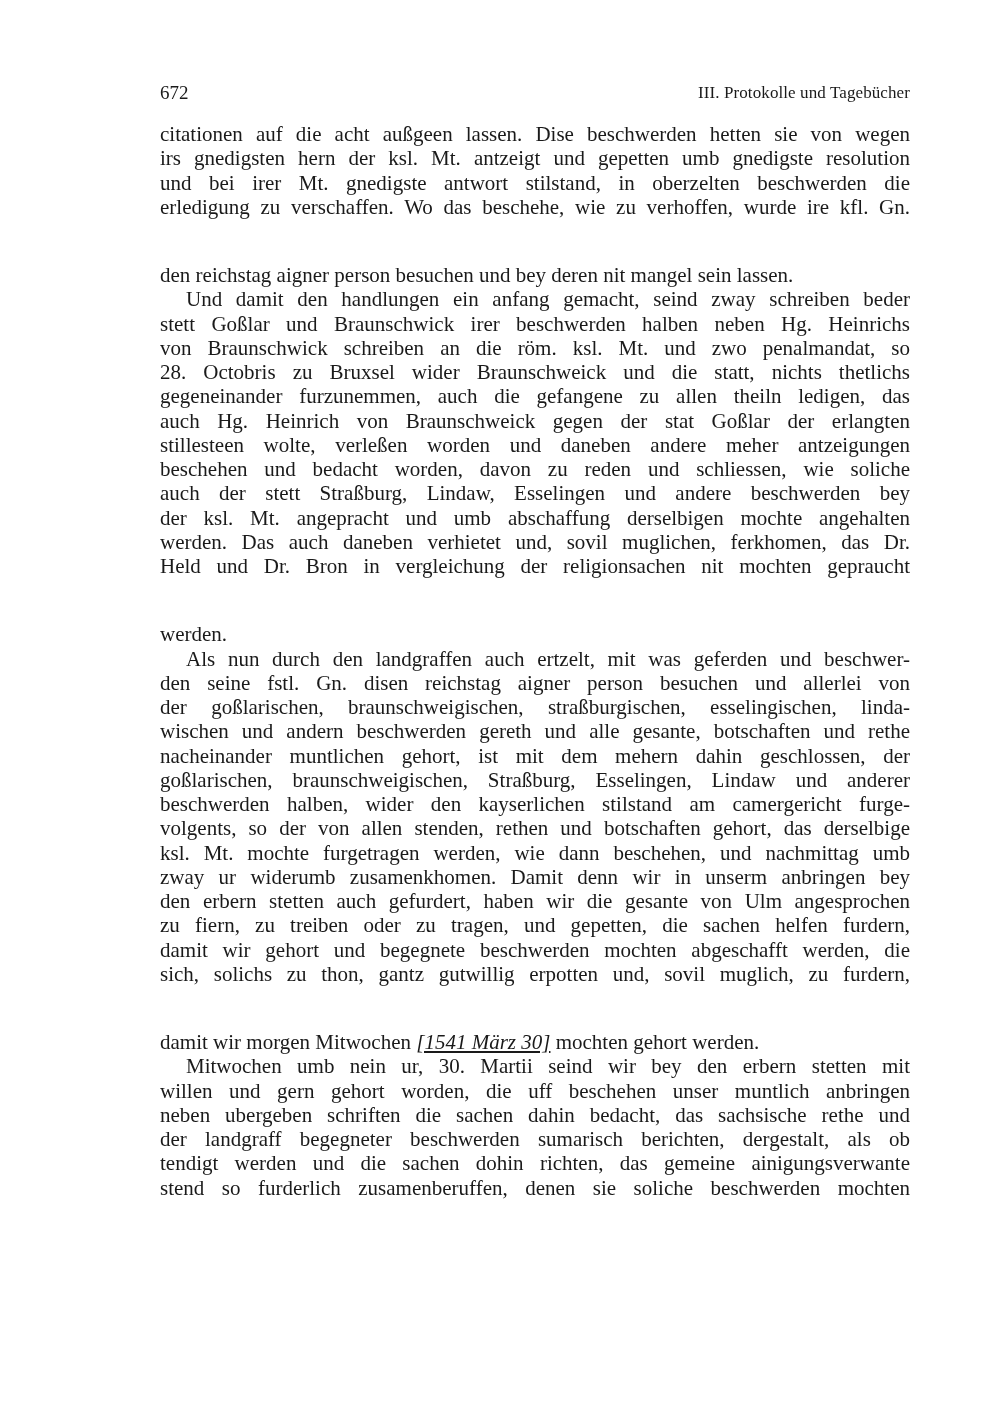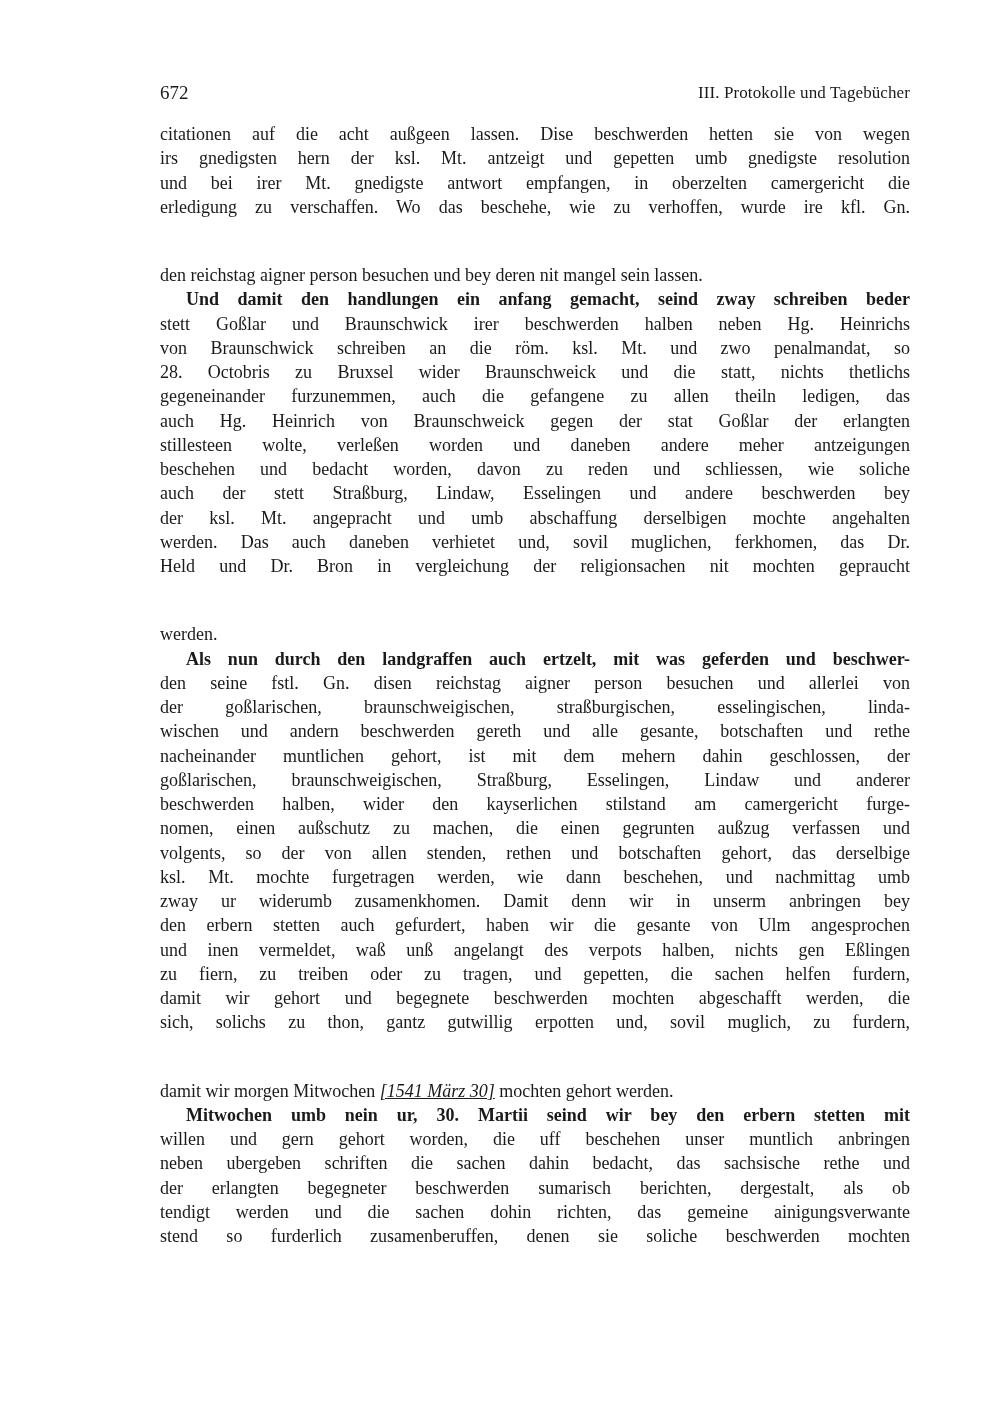--- a/index.html
+++ b/index.html
@@ -36,57 +36,56 @@
       position: absolute;
       left: 0;
       right: 0;
       top: 0;
       text-align: right;
       font-size: 17px;
       letter-spacing: 0.1px;
     }
     .body-text {
       margin-top: 14px;
-      font-size: 18px;
+      font-size: 21px;
       line-height: 24.25px;
     }
     .line {
       display: block;
       white-space: nowrap;
       text-align: justify;
       text-align-last: justify;
       height: 24.25px;
     }
     .line.last {
       text-align-last: left;
       margin-top: 44px;
     }
     .line.indent {
       padding-left: 26px;
-      font-weight: bold;
     }
     .italic {
       font-style: italic;
       text-decoration: underline;
     }
   </style>
 </head>
 <body>
 
 <div class="page">
   <div class="running-head">
     <span class="page-number">672</span>
     <span class="running-title">III. Protokolle und Tagebücher</span>
   </div>
 
   <div class="body-text">
     <div>
       <span class="line">citationen auf die acht außgeen lassen. Dise beschwerden hetten sie von wegen</span>
       <span class="line">irs gnedigsten hern der ksl. Mt. antzeigt und gepetten umb gnedigste resolution</span>
-      <span class="line">und bei irer Mt. gnedigste antwort empfangen, in oberzelten camergericht die</span>
+      <span class="line">und bei irer Mt. gnedigste antwort stilstand, in oberzelten beschwerden die</span>
       <span class="line">erledigung zu verschaffen. Wo das beschehe, wie zu verhoffen, wurde ire kfl. Gn.</span>
       <span class="line last">den reichstag aigner person besuchen und bey deren nit mangel sein lassen.</span>
     </div>
 
     <div>
       <span class="line indent">Und damit den handlungen ein anfang gemacht, seind zway schreiben beder</span>
       <span class="line">stett Goßlar und Braunschwick irer beschwerden halben neben Hg. Heinrichs</span>
       <span class="line">von Braunschwick schreiben an die röm. ksl. Mt. und zwo penalmandat, so</span>
       <span class="line">28. Octobris zu Bruxsel wider Braunschweick und die statt, nichts thetlichs</span>
       <span class="line">gegeneinander furzunemmen, auch die gefangene zu allen theiln ledigen, das</span>
@@ -101,34 +100,32 @@
     </div>
 
     <div>
       <span class="line indent">Als nun durch den landgraffen auch ertzelt, mit was geferden und beschwer-</span>
       <span class="line">den seine fstl. Gn. disen reichstag aigner person besuchen und allerlei von</span>
       <span class="line">der goßlarischen, braunschweigischen, straßburgischen, esselingischen, linda-</span>
       <span class="line">wischen und andern beschwerden gereth und alle gesante, botschaften und rethe</span>
       <span class="line">nacheinander muntlichen gehort, ist mit dem mehern dahin geschlossen, der</span>
       <span class="line">goßlarischen, braunschweigischen, Straßburg, Esselingen, Lindaw und anderer</span>
       <span class="line">beschwerden halben, wider den kayserlichen stilstand am camergericht furge-</span>
-      <span class="line">nomen, einen außschutz zu machen, die einen gegrunten außzug verfassen und</span>
       <span class="line">volgents, so der von allen stenden, rethen und botschaften gehort, das derselbige</span>
       <span class="line">ksl. Mt. mochte furgetragen werden, wie dann beschehen, und nachmittag umb</span>
       <span class="line">zway ur widerumb zusamenkhomen. Damit denn wir in unserm anbringen bey</span>
       <span class="line">den erbern stetten auch gefurdert, haben wir die gesante von Ulm angesprochen</span>
-      <span class="line">und inen vermeldet, waß unß angelangt des verpots halben, nichts gen Eßlingen</span>
       <span class="line">zu fiern, zu treiben oder zu tragen, und gepetten, die sachen helfen furdern,</span>
       <span class="line">damit wir gehort und begegnete beschwerden mochten abgeschafft werden, die</span>
       <span class="line">sich, solichs zu thon, gantz gutwillig erpotten und, sovil muglich, zu furdern,</span>
       <span class="line last"><span>damit wir morgen Mitwochen </span><span class="italic">[1541 März 30]</span><span> mochten gehort werden.</span></span>
     </div>
 
     <div>
       <span class="line indent">Mitwochen umb nein ur, 30. Martii seind wir bey den erbern stetten mit</span>
       <span class="line">willen und gern gehort worden, die uff beschehen unser muntlich anbringen</span>
       <span class="line">neben ubergeben schriften die sachen dahin bedacht, das sachsische rethe und</span>
-      <span class="line">der erlangten begegneter beschwerden sumarisch berichten, dergestalt, als ob</span>
+      <span class="line">der landgraff begegneter beschwerden sumarisch berichten, dergestalt, als ob</span>
       <span class="line">tendigt werden und die sachen dohin richten, das gemeine ainigungsverwante</span>
       <span class="line">stend so furderlich zusamenberuffen, denen sie soliche beschwerden mochten</span>
     </div>
   </div>
 </div>
 
 </body></html>

